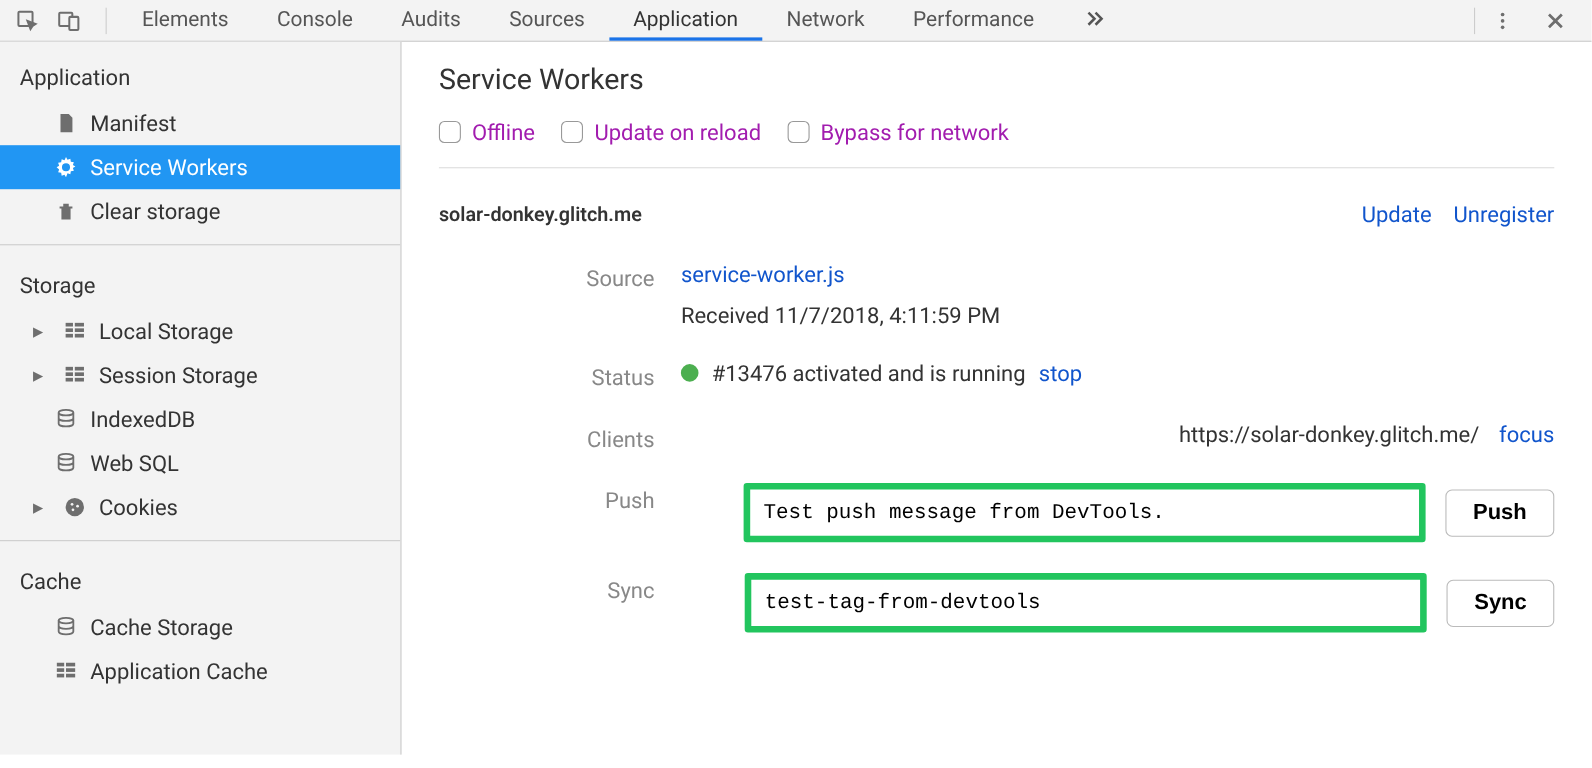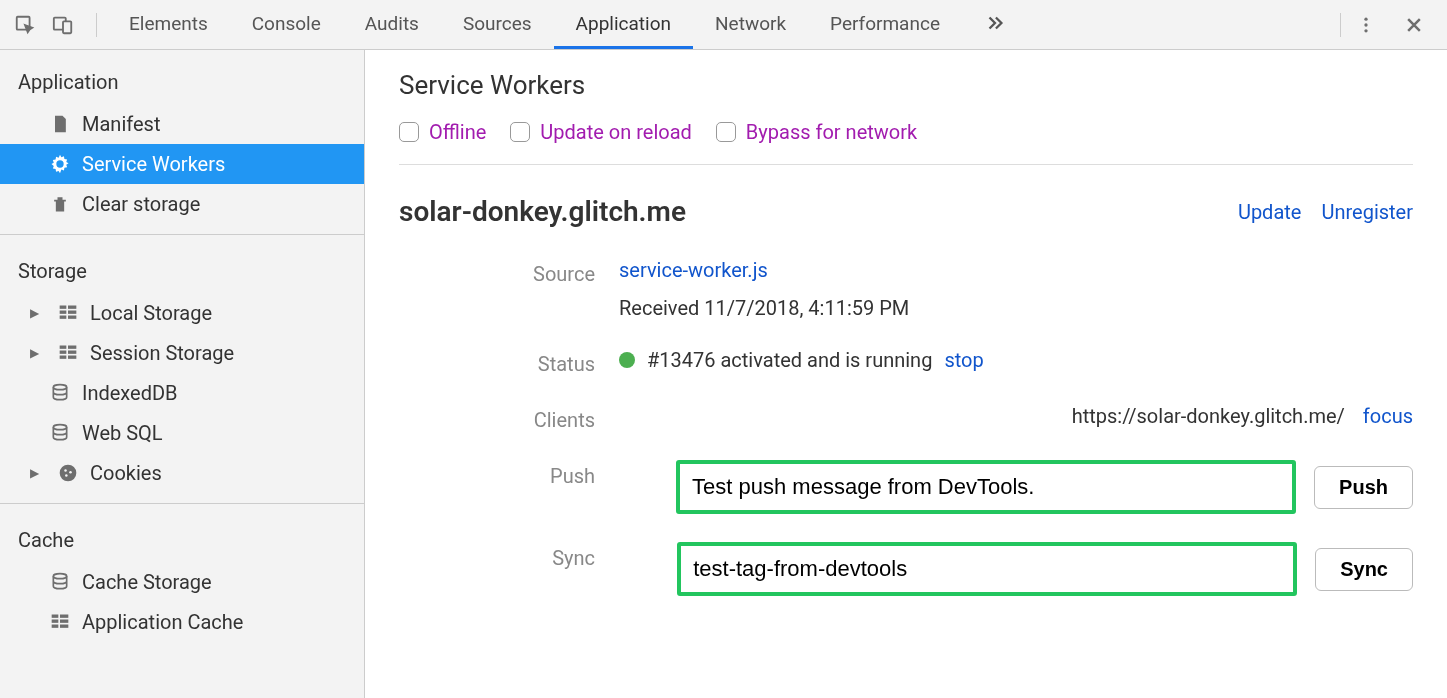--- a/index.html
+++ b/index.html
@@ -6,21 +6,21 @@
 body {
   font-family: -apple-system, BlinkMacSystemFont, "Segoe UI", Roboto, sans-serif;
   font-size: 14px;
   color: #333;
   background: #fff;
   width: 1447px;
   height: 698px;
   overflow: hidden;
 }
 .toolbar {
-  height: 50px;
+  height: 38px;
   background: #f3f3f3;
   border-bottom: 1px solid #ccc;
   display: flex;
   align-items: center;
   padding: 0 10px;
 }
 .toolbar-icon {
   width: 30px;
   height: 30px;
   display: flex;
@@ -145,21 +145,21 @@
 .registration {
   padding-top: 30px;
 }
 .reg-header {
   display: flex;
   justify-content: space-between;
   align-items: center;
   margin-bottom: 30px;
 }
 .reg-origin {
-  font-size: 28px;
+  font-size: 18px;
   font-weight: 600;
   color: #333;
 }
 .reg-actions {
   display: flex;
   gap: 20px;
 }
 .link {
   color: #1155cc;
   cursor: pointer;
@@ -196,24 +196,24 @@
   background: #4caf50;
   border-radius: 50%;
 }
 .inline-row {
   display: flex;
   align-items: center;
   gap: 18px;
   justify-content: flex-end;
 }
 .mono-input {
-  font-family: Liberation Sans, sans-serif;
-  font-size: 22px;
+  font-family: Liberation Mono, monospace;
+  font-size: 19px;
   padding: 10px 12px;
-  border: 4px solid #22c55e;
+  border: 6px solid #22c55e;
   border-radius: 3px;
   width: 620px;
 }
 .btn {
   font-size: 20px;
   font-weight: 600;
   padding: 9px 24px;
   border: 1px solid #bbb;
   border-radius: 6px;
   background: #fff;

